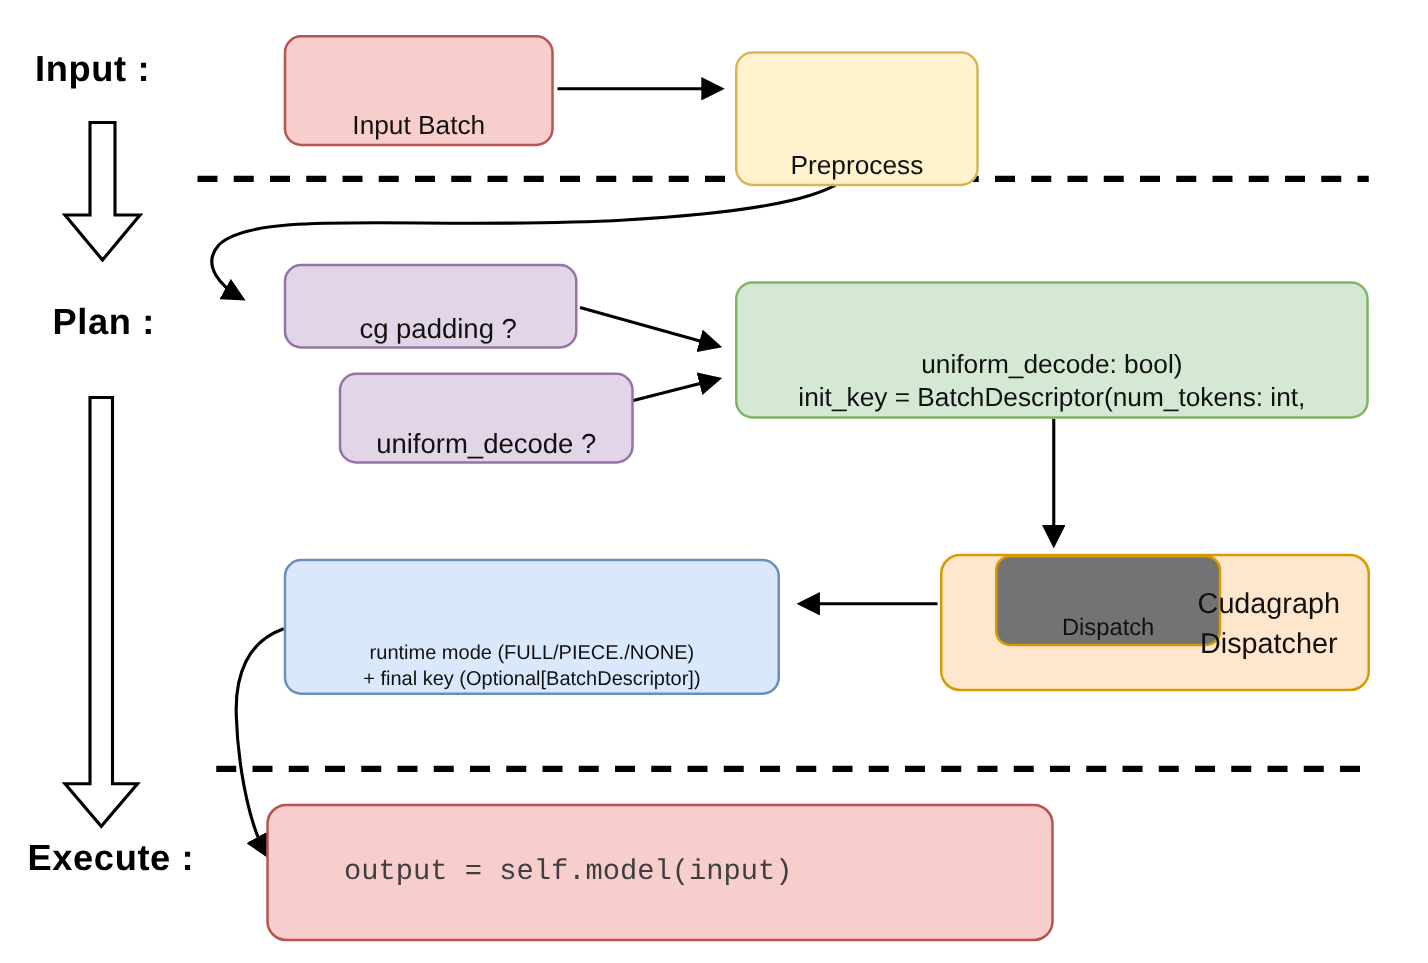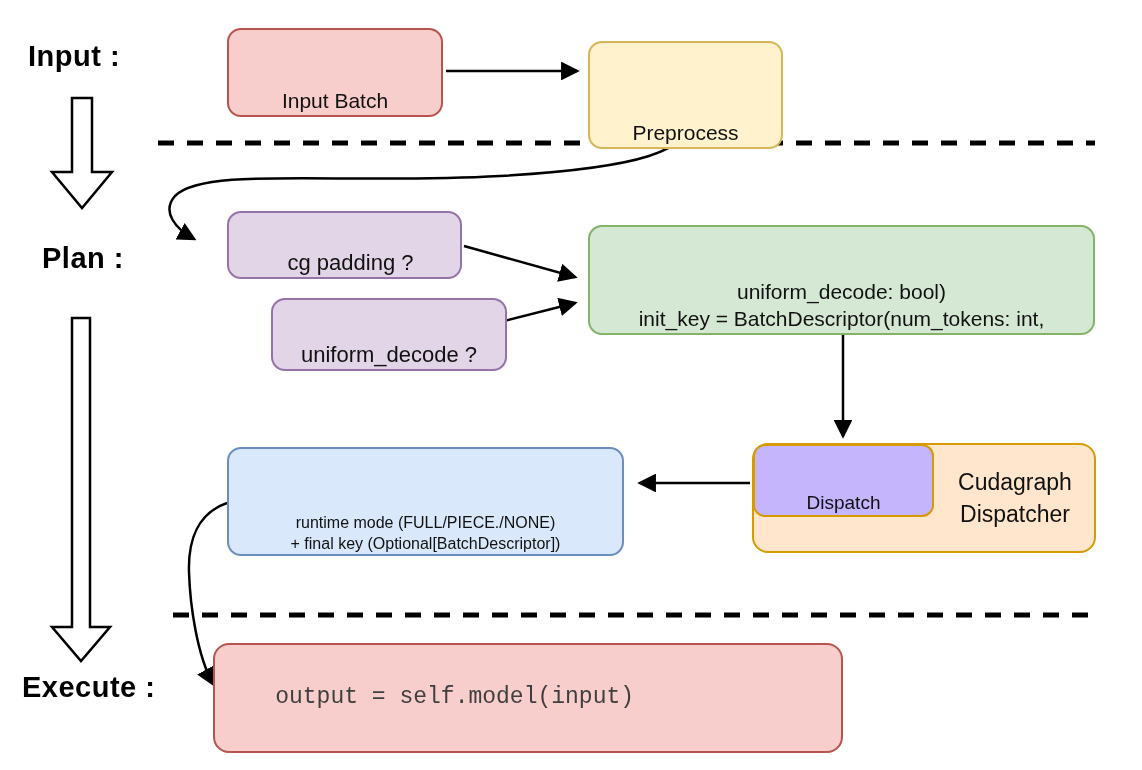--- a/index.html
+++ b/index.html
@@ -26,21 +26,21 @@
     font-size:21px;color:#111;
     text-align:center;line-height:1.32;
   }
   .node span{display:block;white-space:nowrap;}
   .red   {background:#f8cecc;border-color:#b85450;}
   .yellow{background:#fff2cc;border-color:#d6b656;}
   .purple{background:#e1d5e7;border-color:#9673a6;}
   .green {background:#d5e8d4;border-color:#82b366;}
   .blue  {background:#dae8fc;border-color:#6c8ebf;}
   .orange{background:#ffe6cc;border-color:#d79b00;}
-  .peach {background:#c4b5fd;border-color:#d79b00;}
+  .peach {background:#737373;border-color:#d79b00;margin-left:43px;}
   .code-box{
     align-items:flex-start;justify-content:center;
     border-radius:16px;
     font-family:"Liberation Mono","DejaVu Sans Mono",monospace;
     font-size:23px;color:#3f3f3f;
     text-align:left;line-height:1.28;
     padding-left:5px;
   }
   .code-box span{white-space:pre;}
   .label-zone{

